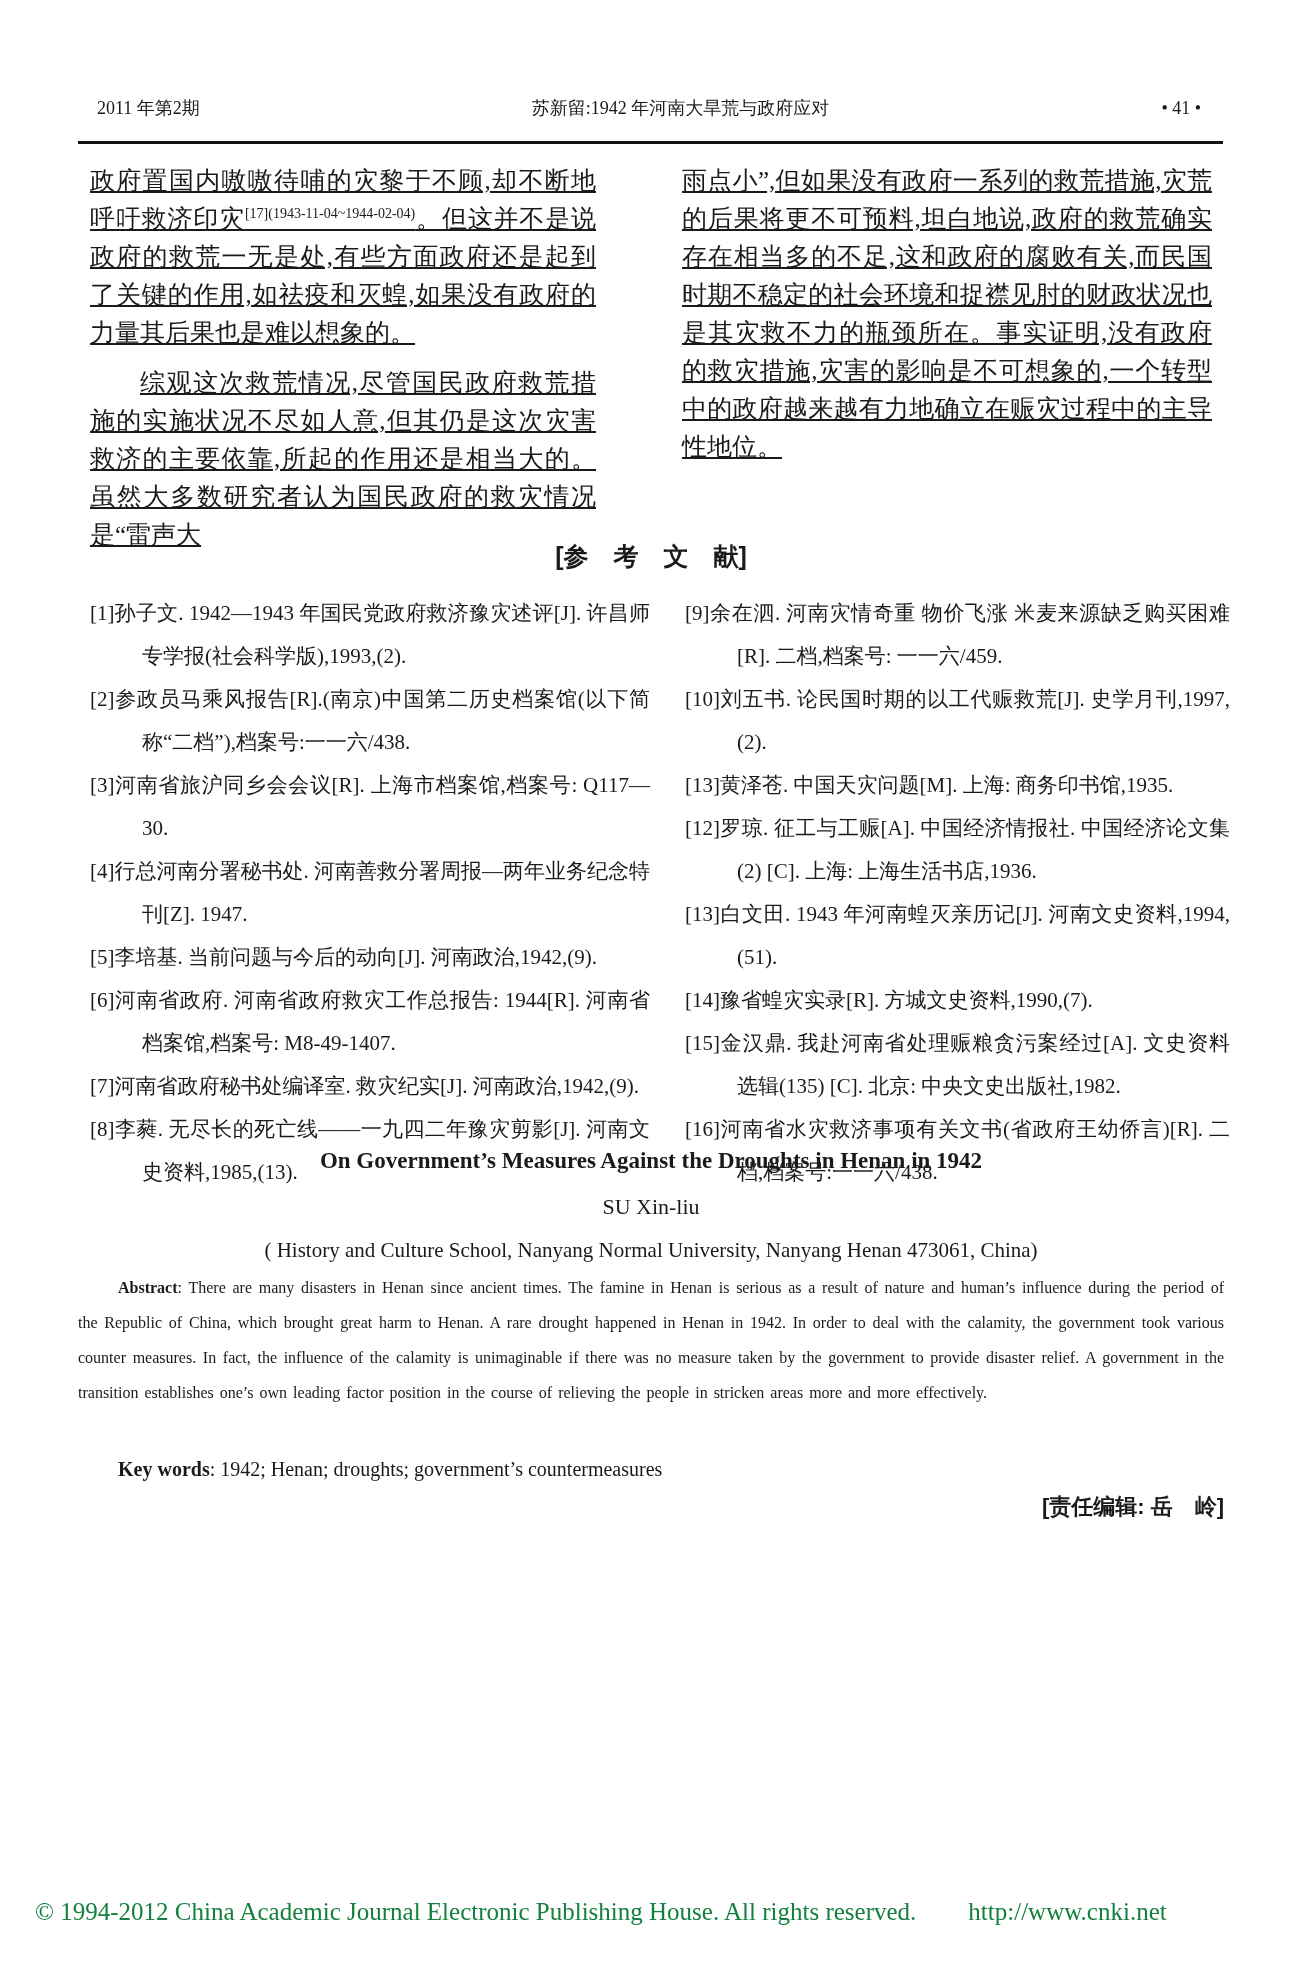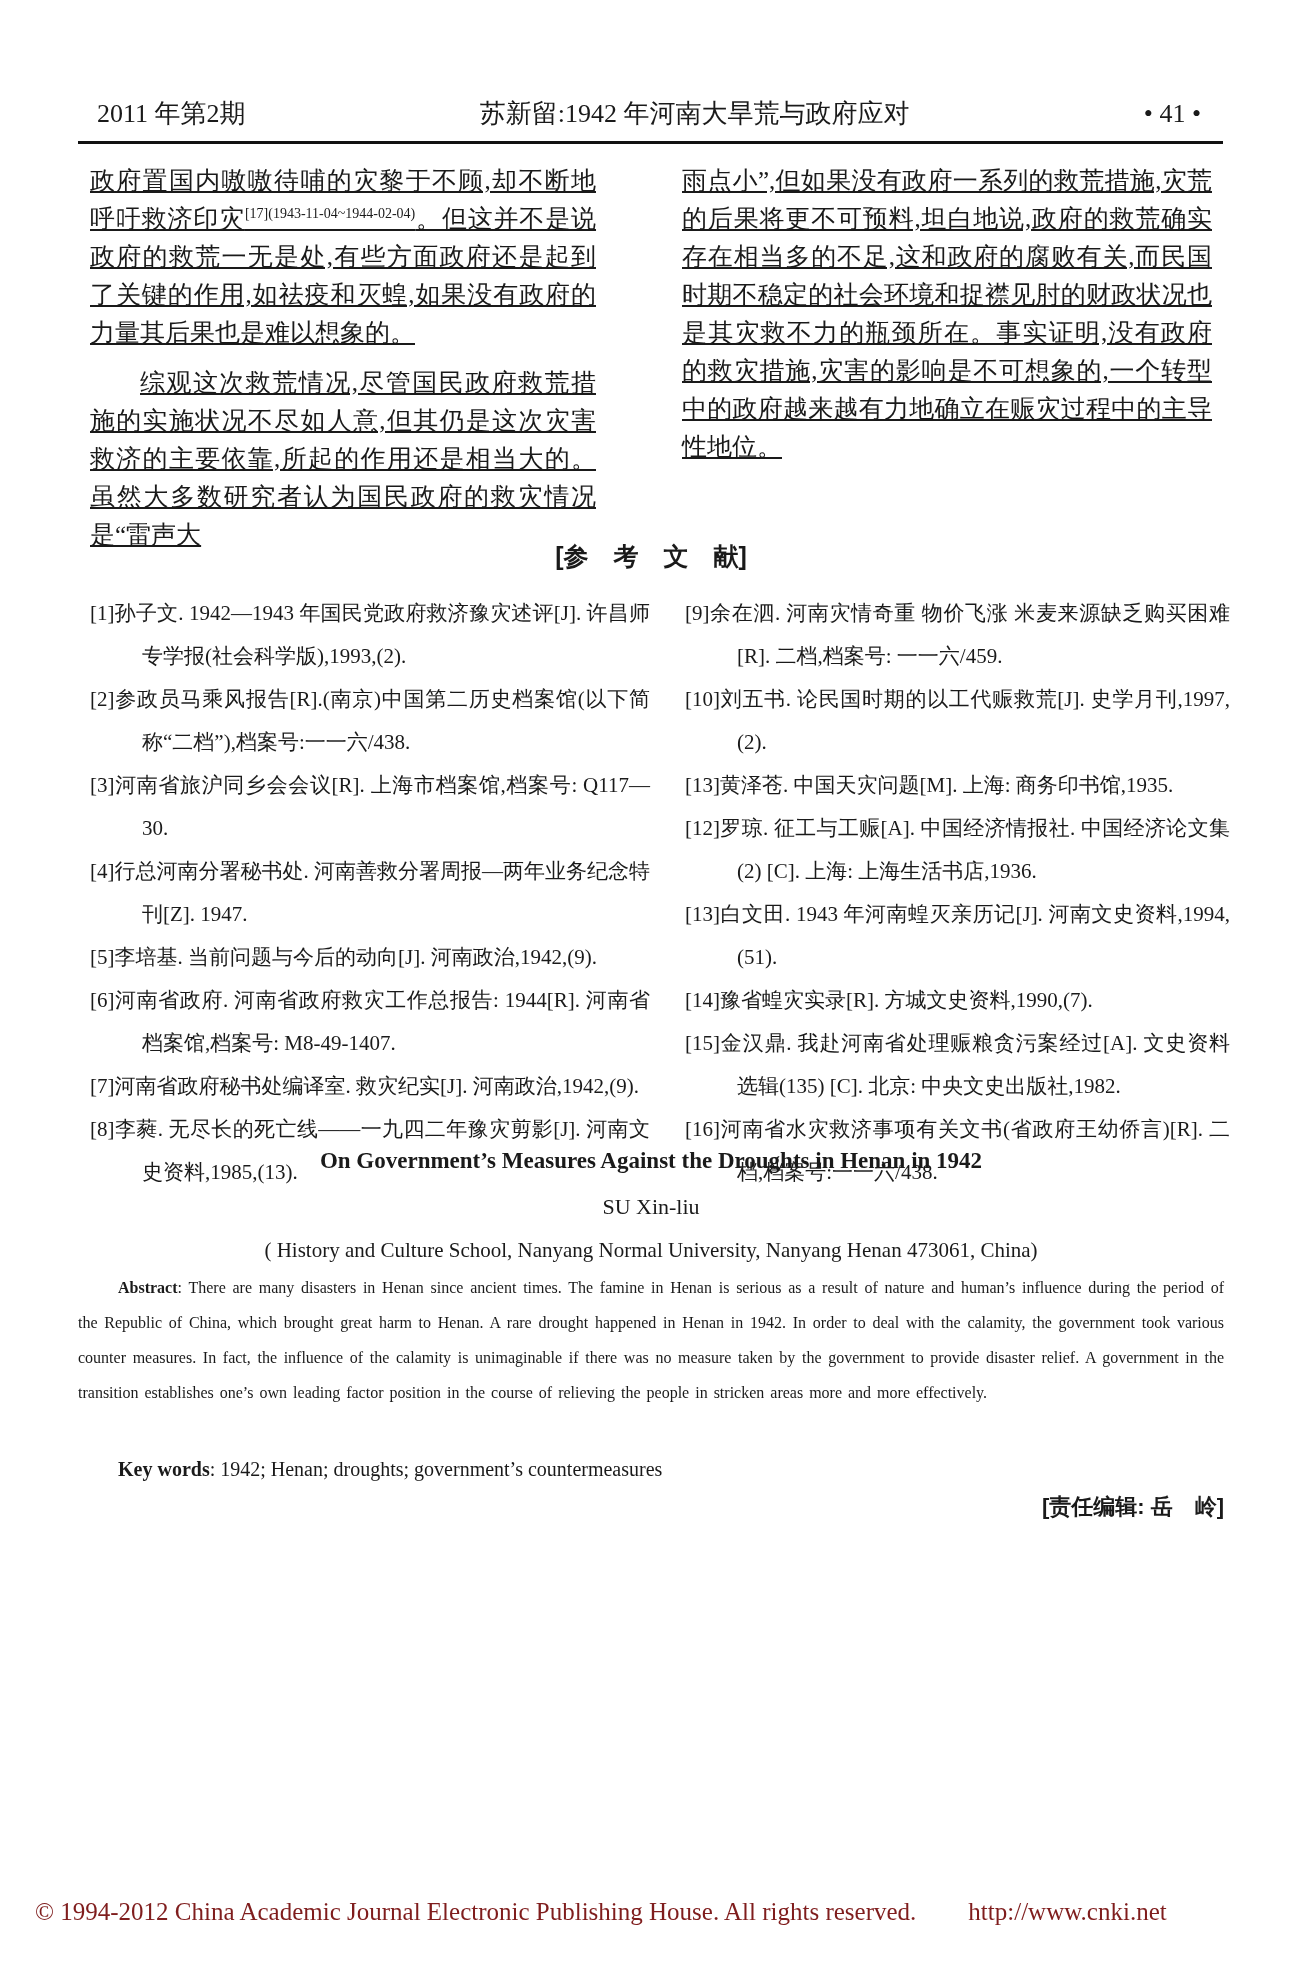--- a/index.html
+++ b/index.html
@@ -14,21 +14,21 @@
     overflow: hidden;
   }
 
   
   .page-header {
     position: absolute;
     top: 96px; left: 97px; right: 100px;
     display: flex;
     justify-content: space-between;
     align-items: baseline;
-    font-size: 26px;
+    font-size: 18px;
   }
   .page-header .center { text-align: center; }
   .header-rule {
     position: absolute;
     top: 141px; left: 78px;
     width: 1145px; height: 2.5px;
     background: #111;
   }
 
   
@@ -128,21 +128,21 @@
     font-weight: bold;
     font-family: "Liberation Sans", "DejaVu Sans", sans-serif;
   }
 
   
   .page-footer {
     position: absolute;
     top: 1898px; left: 35px; right: 40px;
     display: flex;
     gap: 52px;
-    color: #7f1d1d;
+    color: #15803d;
     font-size: 25px;
     white-space: nowrap;
   }
 </style>
 </head>
 <body>
 
 <div class="page">
 
   <div class="page-header">

